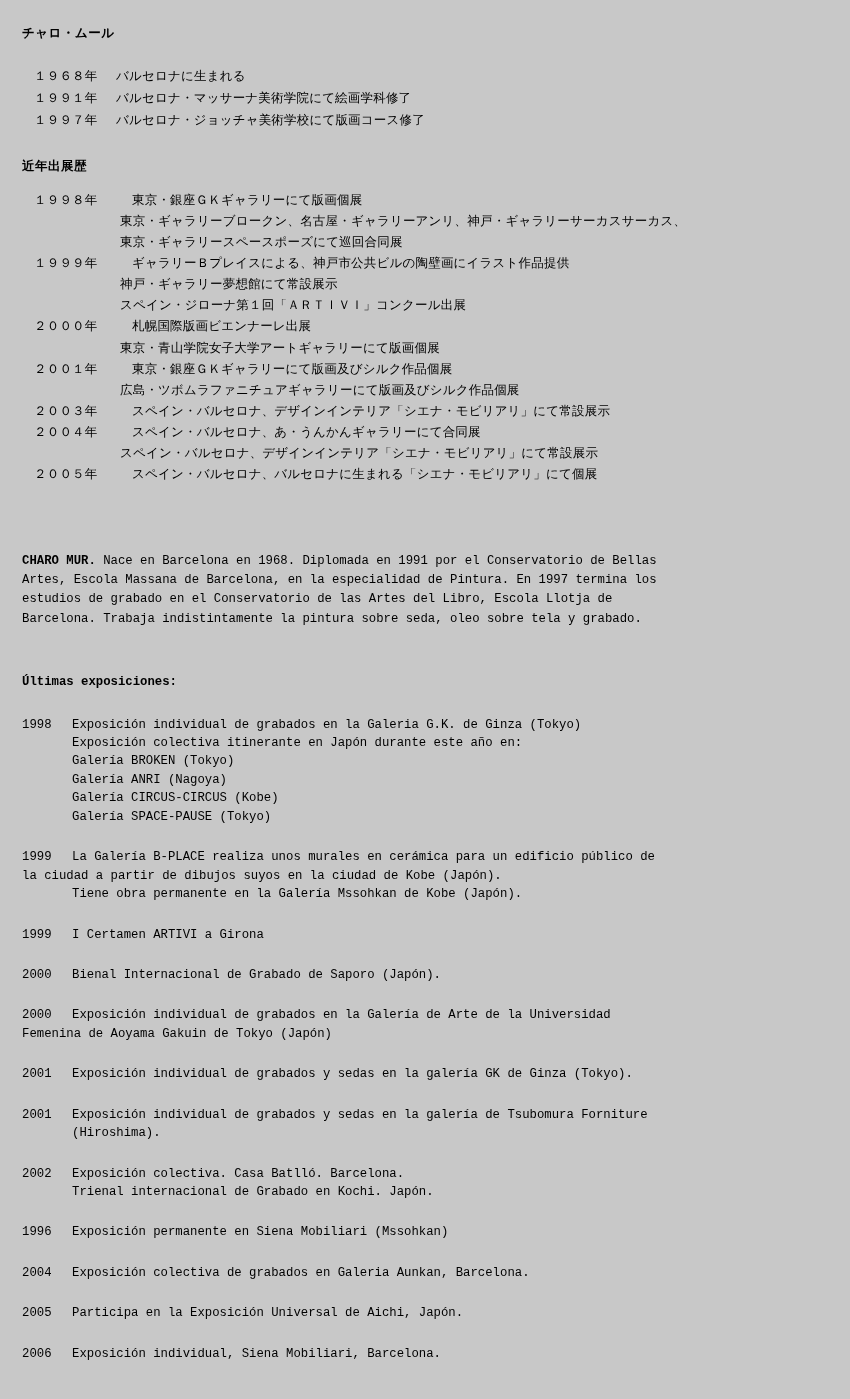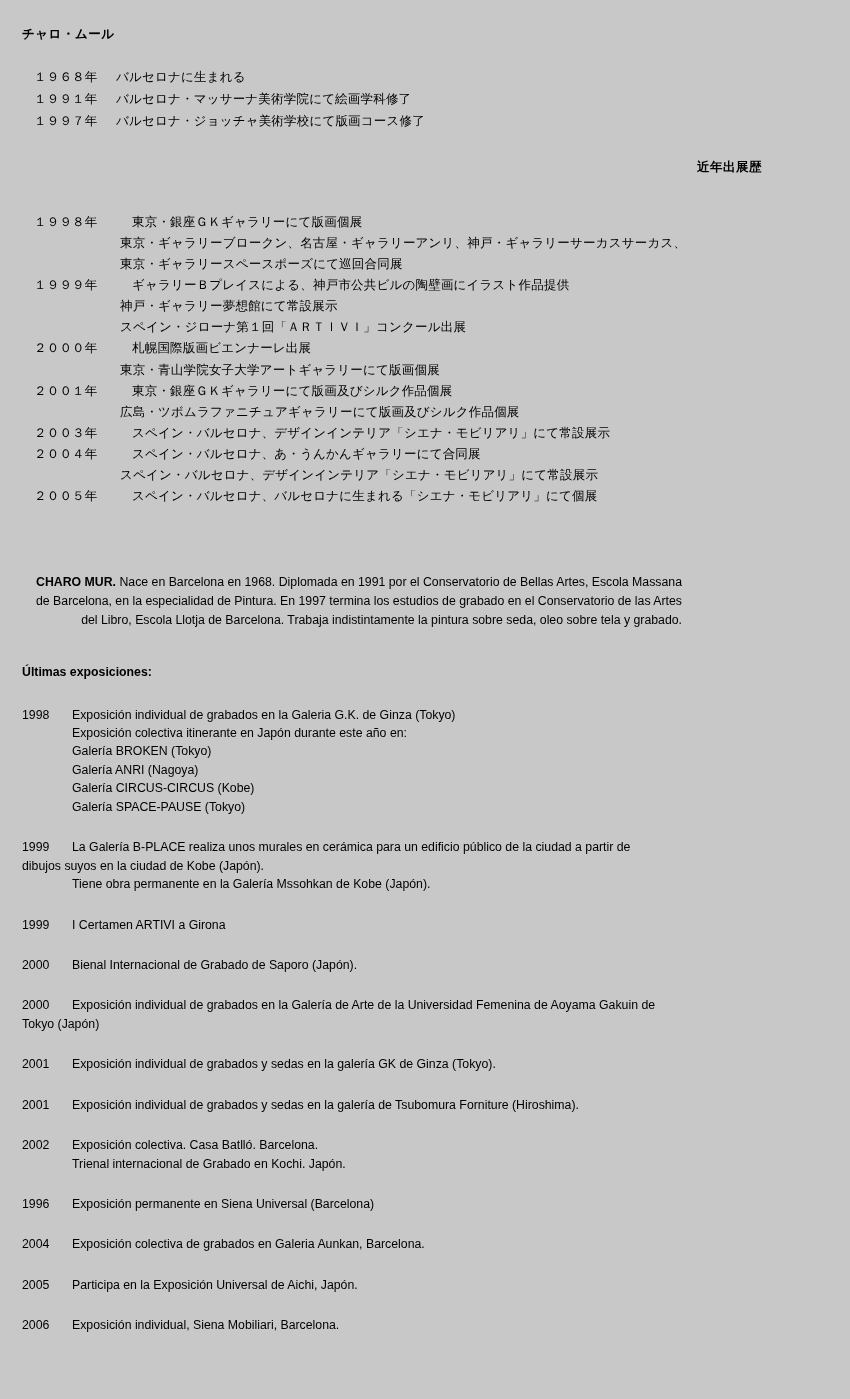--- a/index.html
+++ b/index.html
@@ -13,20 +13,21 @@
     font-family: "Liberation Sans", sans-serif;
     color: #000;
     overflow: hidden;
   }
   .page {
     position: relative;
     width: 784px;
     height: 1399px;
     box-sizing: border-box;
     padding: 28px 22px 0 22px;
+    font-family: Liberation Mono, monospace;
   }
 
   
   .jp {
     font-size: 12.5px;
     line-height: 1.05;
   }
   .jp-title {
     font-weight: bold;
     font-size: 12.5px;
@@ -54,23 +55,22 @@
     margin-bottom: 9px;
   }
   .jp-sub-indent {
     width: 82px;
     flex: 0 0 82px;
   }
   .jp-heading {
     font-weight: bold;
     font-size: 12.5px;
     margin-top: 32px;
-    margin-bottom: 42px;
+    margin-bottom: 21px;
     letter-spacing: 0.5px;
-    text-align: right;
   }
   .jp-list .jp-row,
   .jp-list .jp-sub-row {
     margin-bottom: 8px;
     gap: 20px;
   }
   .jp-list .jp-year {
     width: 78px;
     flex: 0 0 78px;
   }
@@ -81,29 +81,28 @@
 
   
   .es {
     margin-top: 70px;
     font-size: 12.3px;
     line-height: 1.55;
   }
   .es-bio {
     max-width: 660px;
     margin-bottom: 4px;
-    text-align: right;
   }
   .es-bio b {
     font-weight: bold;
   }
   .es-heading {
     font-weight: bold;
     font-size: 12.3px;
-    margin-top: 32px;
+    margin-top: 44px;
     margin-bottom: 24px;
   }
   .es-block {
     margin-bottom: 22px;
   }
   .es-line {
     display: flex;
     align-items: baseline;
     line-height: 1.5;
   }
@@ -284,21 +283,21 @@
       <div class="es-line">
         <span class="es-year">2002</span>
         <span class="es-body">Exposición colectiva. Casa Batlló. Barcelona.</span>
       </div>
       <div class="es-sub">Trienal internacional de Grabado en Kochi. Japón.</div>
     </div>
 
     <div class="es-block">
       <div class="es-line">
         <span class="es-year">1996</span>
-        <span class="es-body">Exposición permanente en Siena Universal (Barcelona)</span>
+        <span class="es-body">Exposición permanente en Siena Mobiliari (Mssohkan)</span>
       </div>
     </div>
 
     <div class="es-block">
       <div class="es-line">
         <span class="es-year">2004</span>
         <span class="es-body">Exposición colectiva de grabados en Galeria Aunkan, Barcelona.</span>
       </div>
     </div>
 

